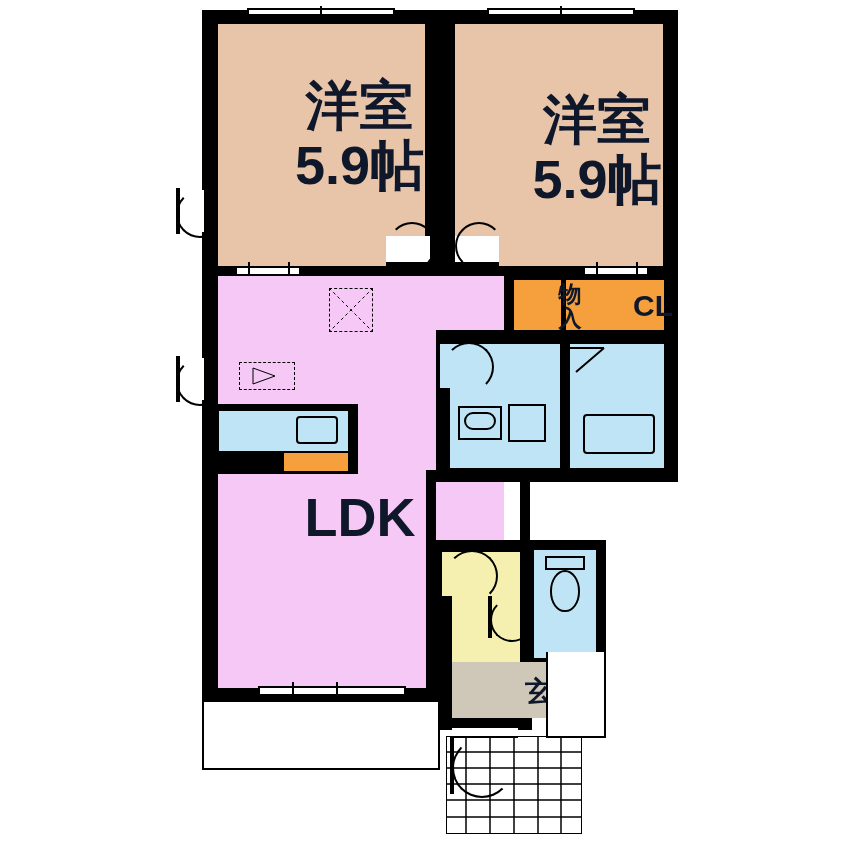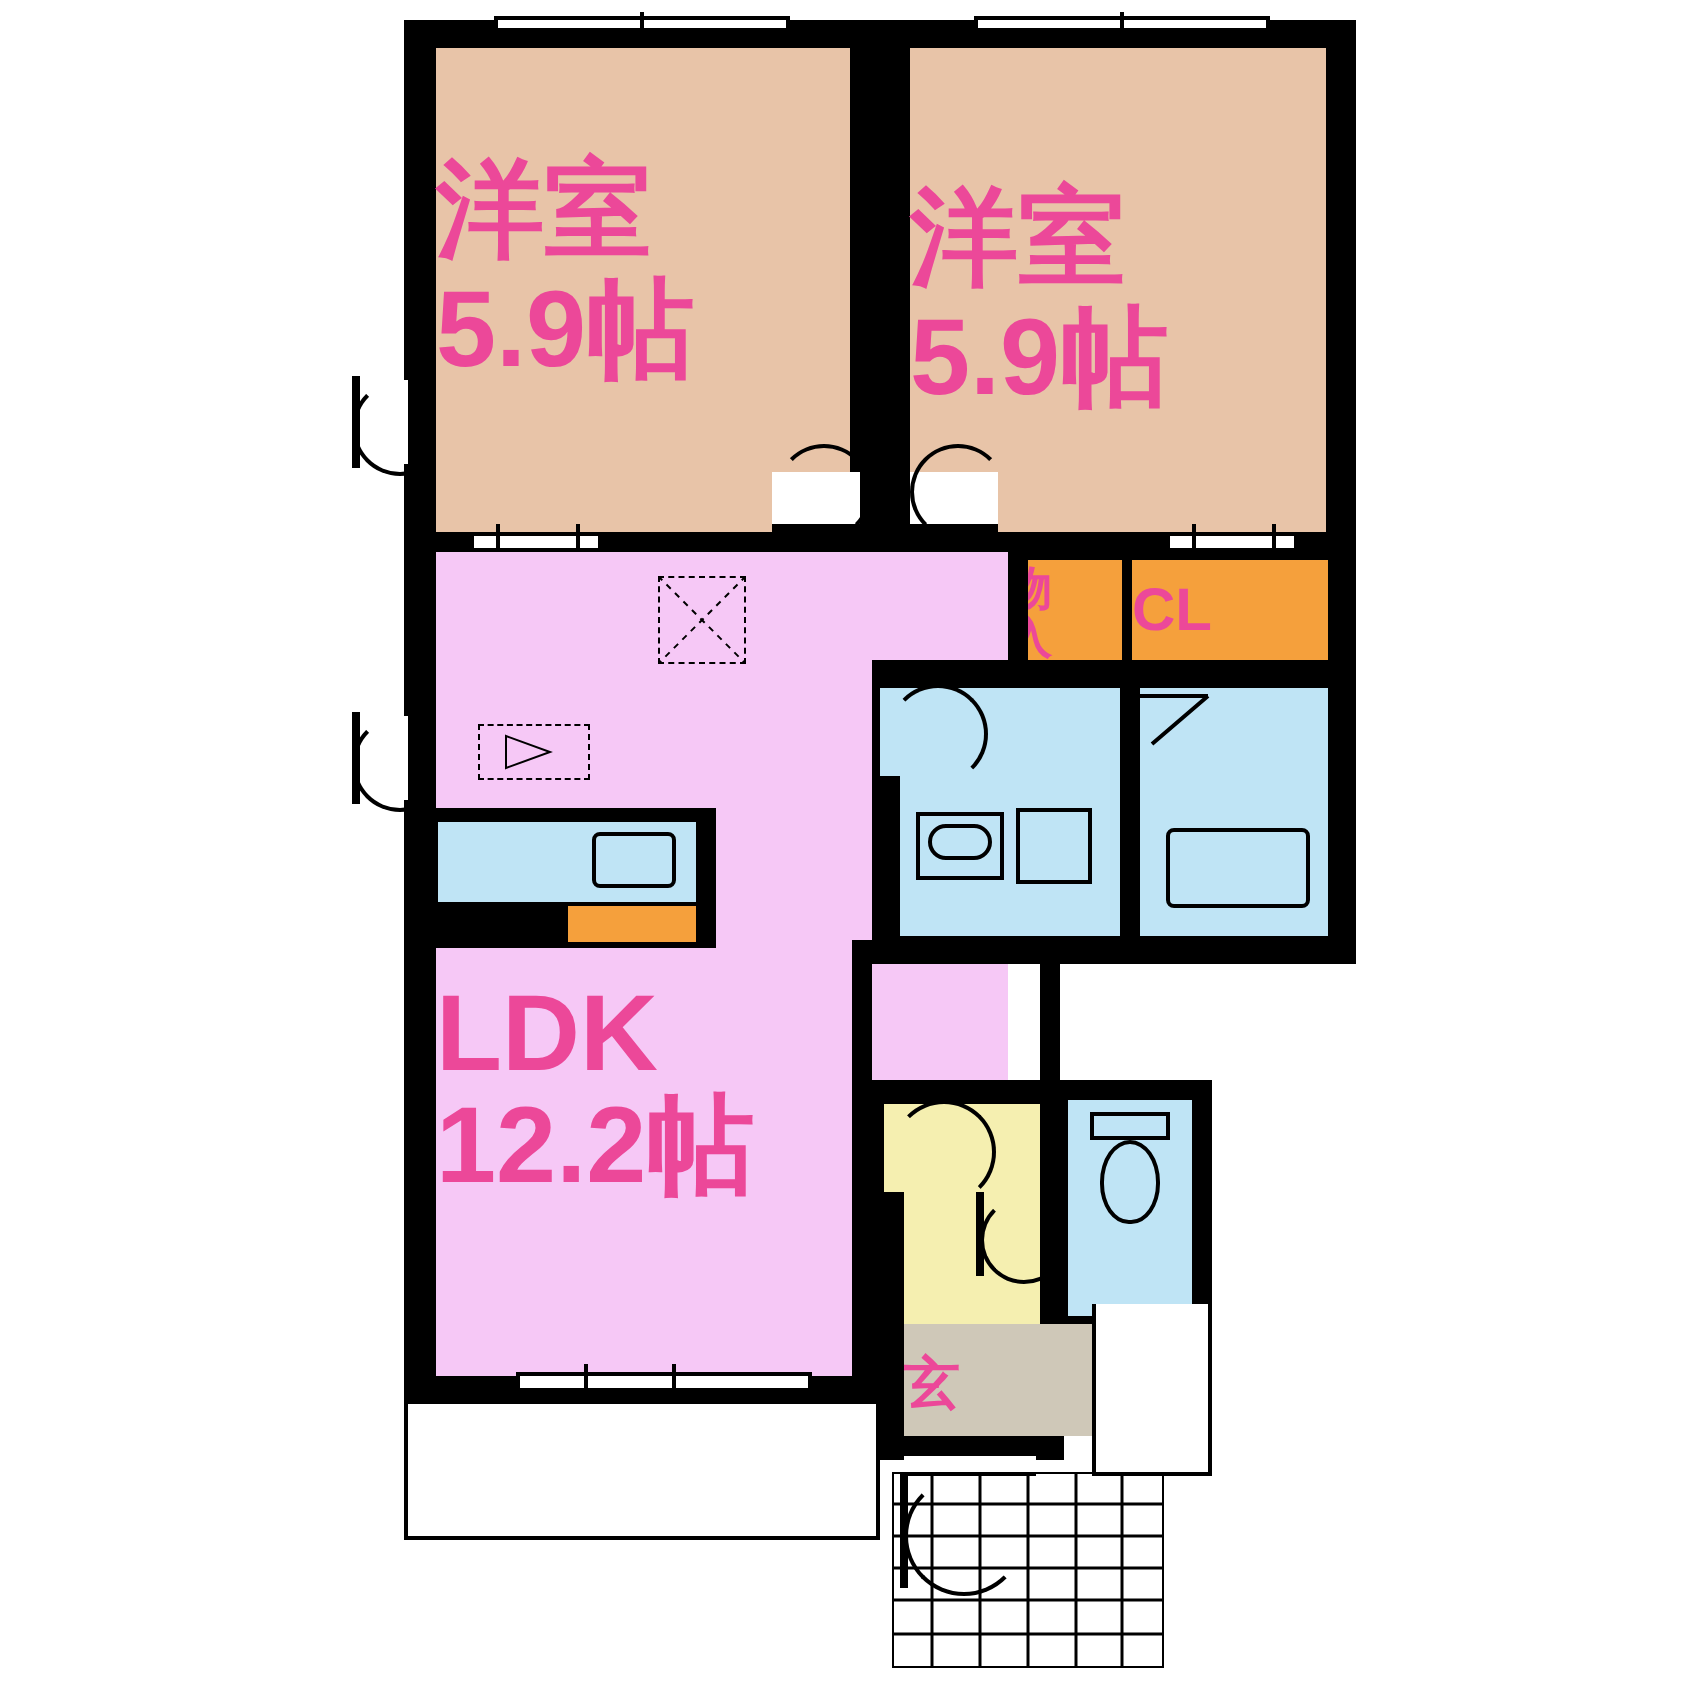--- a/index.html
+++ b/index.html
@@ -7,21 +7,21 @@
   #plan{position:relative;width:846px;height:846px;background:#ffffff;overflow:hidden;}
   .abs{position:absolute;box-sizing:border-box;}
   .wall{background:#000000;}
   .room{background:#e8c4a8;}
   .ldk{background:#f6c8f6;}
   .bath{background:#bfe4f5;}
   .cl{background:#f5a03c;}
   .entry{background:#f5efb0;}
   .genkan{background:#cfc8b8;}
   .white{background:#ffffff;}
-  .lbl{position:absolute;color:#ec4899;font-weight:bold;text-align:left;white-space:nowrap;}
+  .lbl{position:absolute;color:#0f172a;font-weight:bold;text-align:center;white-space:nowrap;padding-left:38px;}
   .dash{border:1px dashed #000;}
   .balcony{background:#ffffff;border:2px solid #000;}
   .door-arc{position:absolute;border:2px solid #000;border-radius:50%;}
 </style>
 </head>
 <body>
 
 <div id="plan">
 
   <div class="abs wall" style="left:202px;top:10px;width:238px;height:272px;"></div>
@@ -73,21 +73,20 @@
       <path d="M22 2 L4 20 L22 38" fill="none" stroke="#000" stroke-width="2"></path>
     </svg>
 
   <div class="abs wall" style="left:202px;top:320px;width:240px;height:382px;"></div>
   <div class="abs ldk" style="left:218px;top:276px;width:208px;height:412px;"></div>
   <div class="abs ldk" style="left:426px;top:276px;width:78px;height:76px;"></div>
   <div class="abs ldk" style="left:426px;top:330px;width:78px;height:216px;"></div>
   <div class="abs ldk" style="left:490px;top:330px;width:40px;height:140px;"></div>
 
   <div class="lbl" style="left:218px;top:490px;width:208px;font-size:54px;line-height:54px;">LDK</div>
-  <div class="lbl" style="left:218px;top:546px;width:208px;font-size:54px;line-height:54px;">12.2帖</div>
 
   <div class="abs dash" style="left:329px;top:288px;width:44px;height:44px;"></div>
   <svg class="abs" style="left:329px;top:288px;width:44px;height:44px;" viewBox="0 0 44 44">
       <line x1="0" y1="0" x2="44" y2="44" stroke="#000" stroke-width="1" stroke-dasharray="3,3"></line>
       <line x1="44" y1="0" x2="0" y2="44" stroke="#000" stroke-width="1" stroke-dasharray="3,3"></line>
     </svg>
 
   <div class="abs dash" style="left:239px;top:362px;width:56px;height:28px;"></div>
   <svg class="abs" style="left:245px;top:366px;width:44px;height:20px;" viewBox="0 0 44 20">
       <path d="M8 2 L8 18 L30 10 Z" fill="none" stroke="#000" stroke-width="1"></path>

